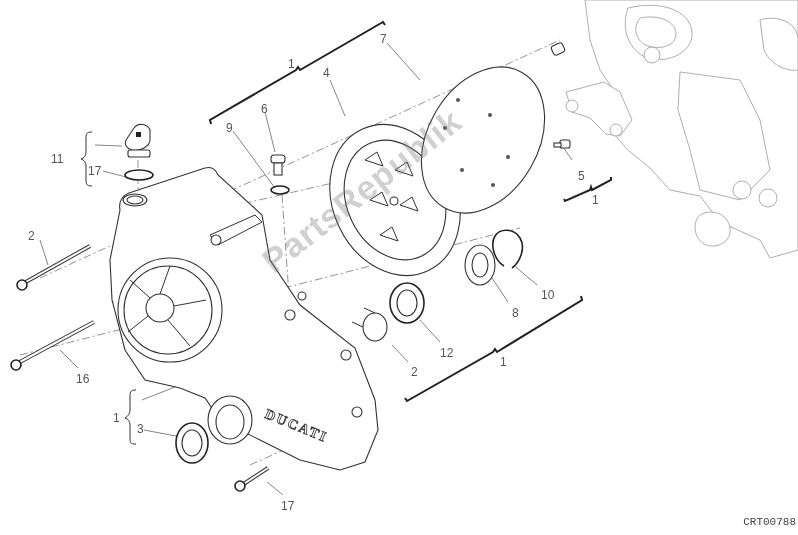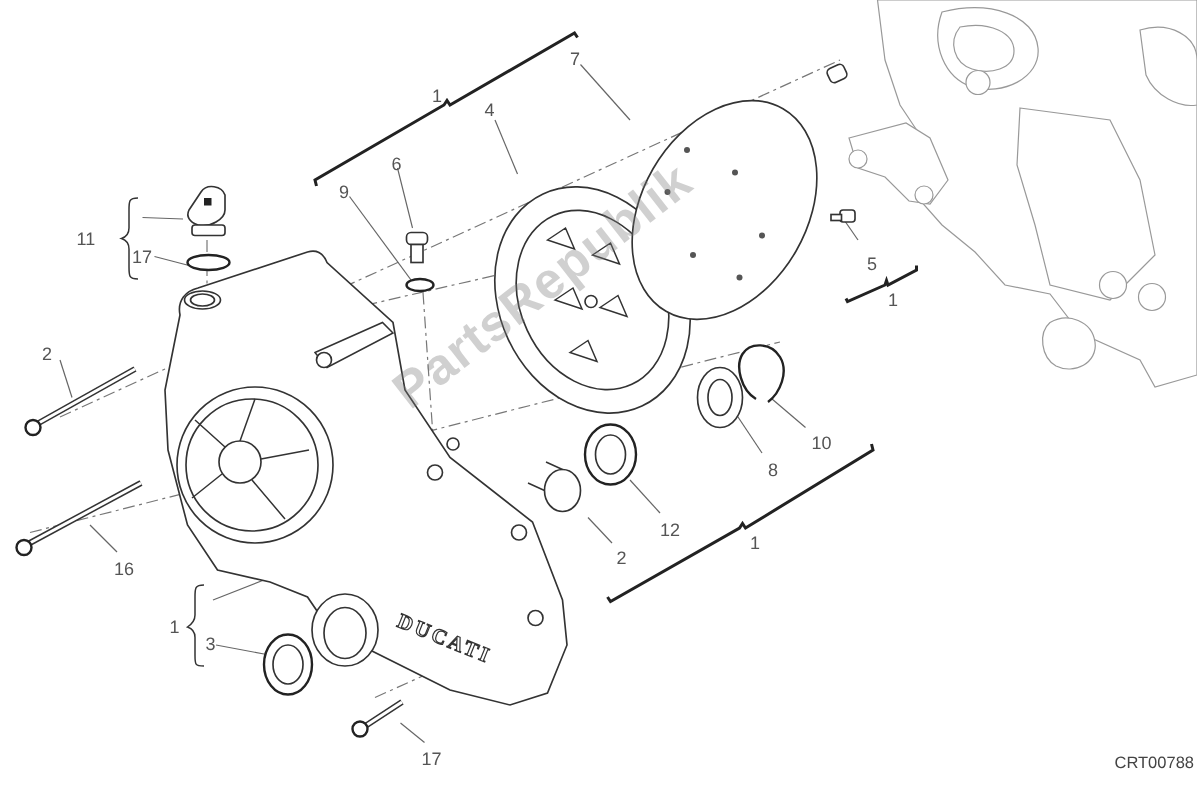--- a/index.html
+++ b/index.html
@@ -1,22 +1,22 @@
 <!DOCTYPE html>
 <html><head>
 <meta charset="utf-8">
 <style>
   html, body { margin:0; padding:0; background:#ffffff; }
   body { width:798px; height:535px; overflow:hidden; position:relative;
          font-family:"Liberation Sans", sans-serif; }
   #stage { position:absolute; left:0; top:0; width:798px; height:535px; }
   .callout { position:absolute; font-size:12px; color:#555; line-height:12px;
              font-family:"Liberation Sans", sans-serif; }
-  .code { position:absolute; right:2px; bottom:20px; font-size:11px; color:#444;
-          font-family:Liberation Sans, sans-serif;margin-left:20px; }
+  .code { position:absolute; right:2px; bottom:7px; font-size:11px; color:#444;
+          font-family:Liberation Mono, monospace;margin-left:20px; }
   .watermark { position:absolute; left:255px; top:250px; font-size:34px; font-weight:bold;
                color:rgba(120,120,120,0.35); transform:rotate(-38deg);
                transform-origin:left top; letter-spacing:1px;
                font-family:"Liberation Sans", sans-serif; white-space:nowrap; }
   svg { position:absolute; left:0; top:0; }
   .ln { stroke:#333; stroke-width:1; fill:none; }
   .thin { stroke:#666; stroke-width:0.8; fill:none; }
   .dash { stroke:#777; stroke-width:0.8; fill:none; stroke-dasharray:8 3 2 3; }
   .bracket { stroke:#222; stroke-width:2; fill:none; }
   .part { stroke:#333; stroke-width:1.1; fill:#fff; }

